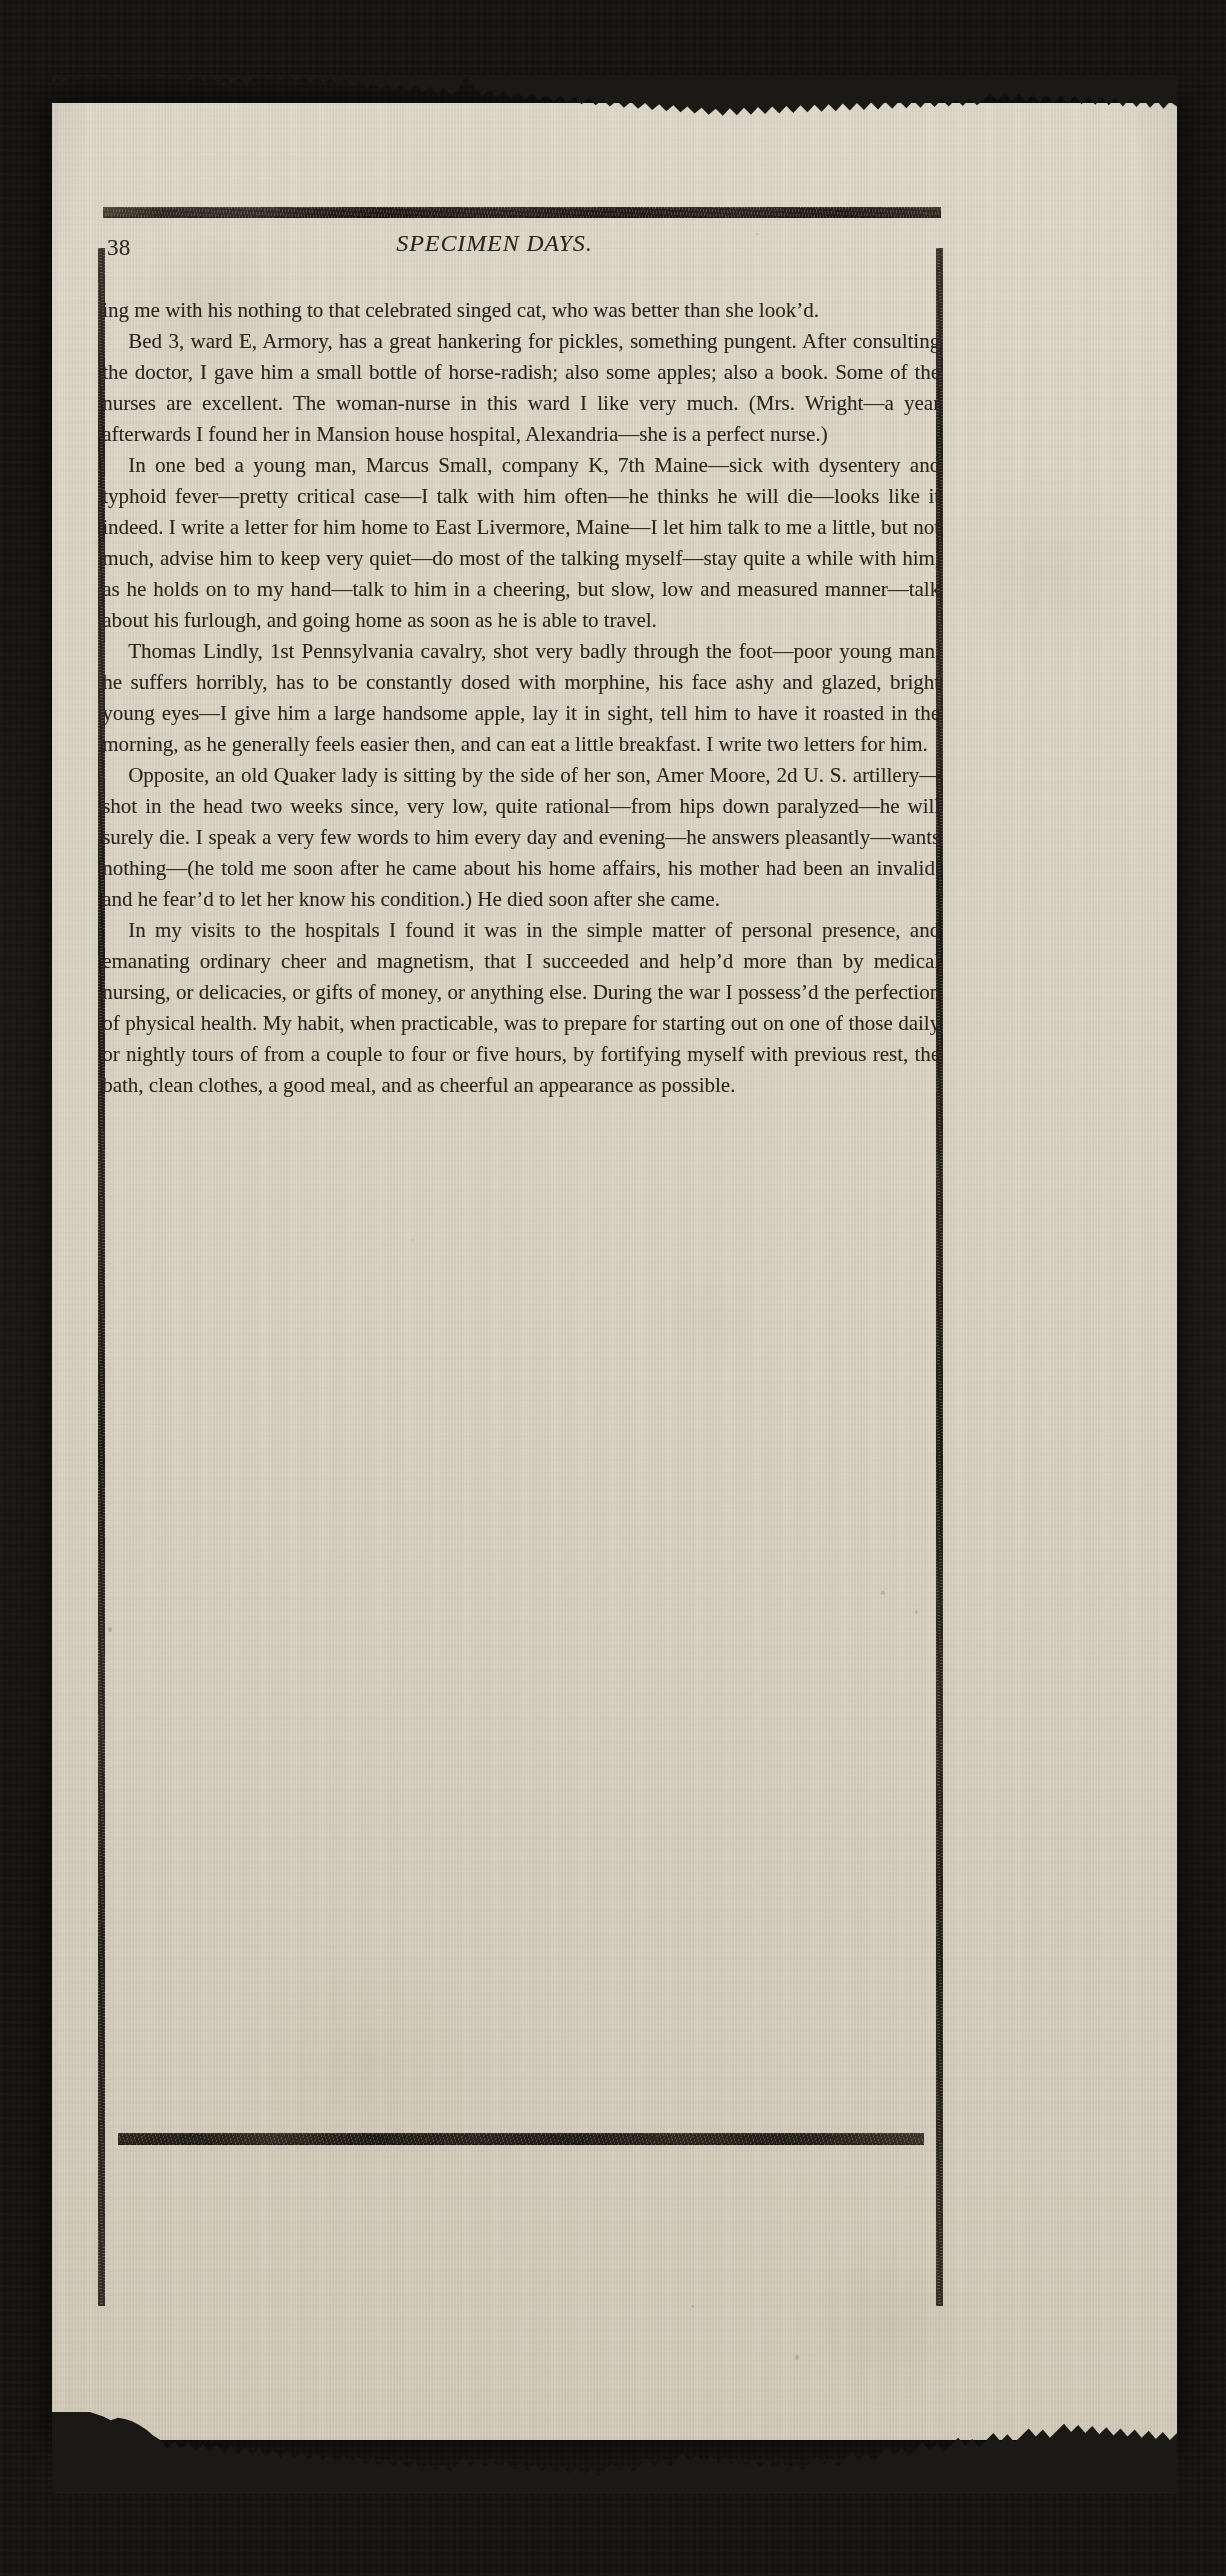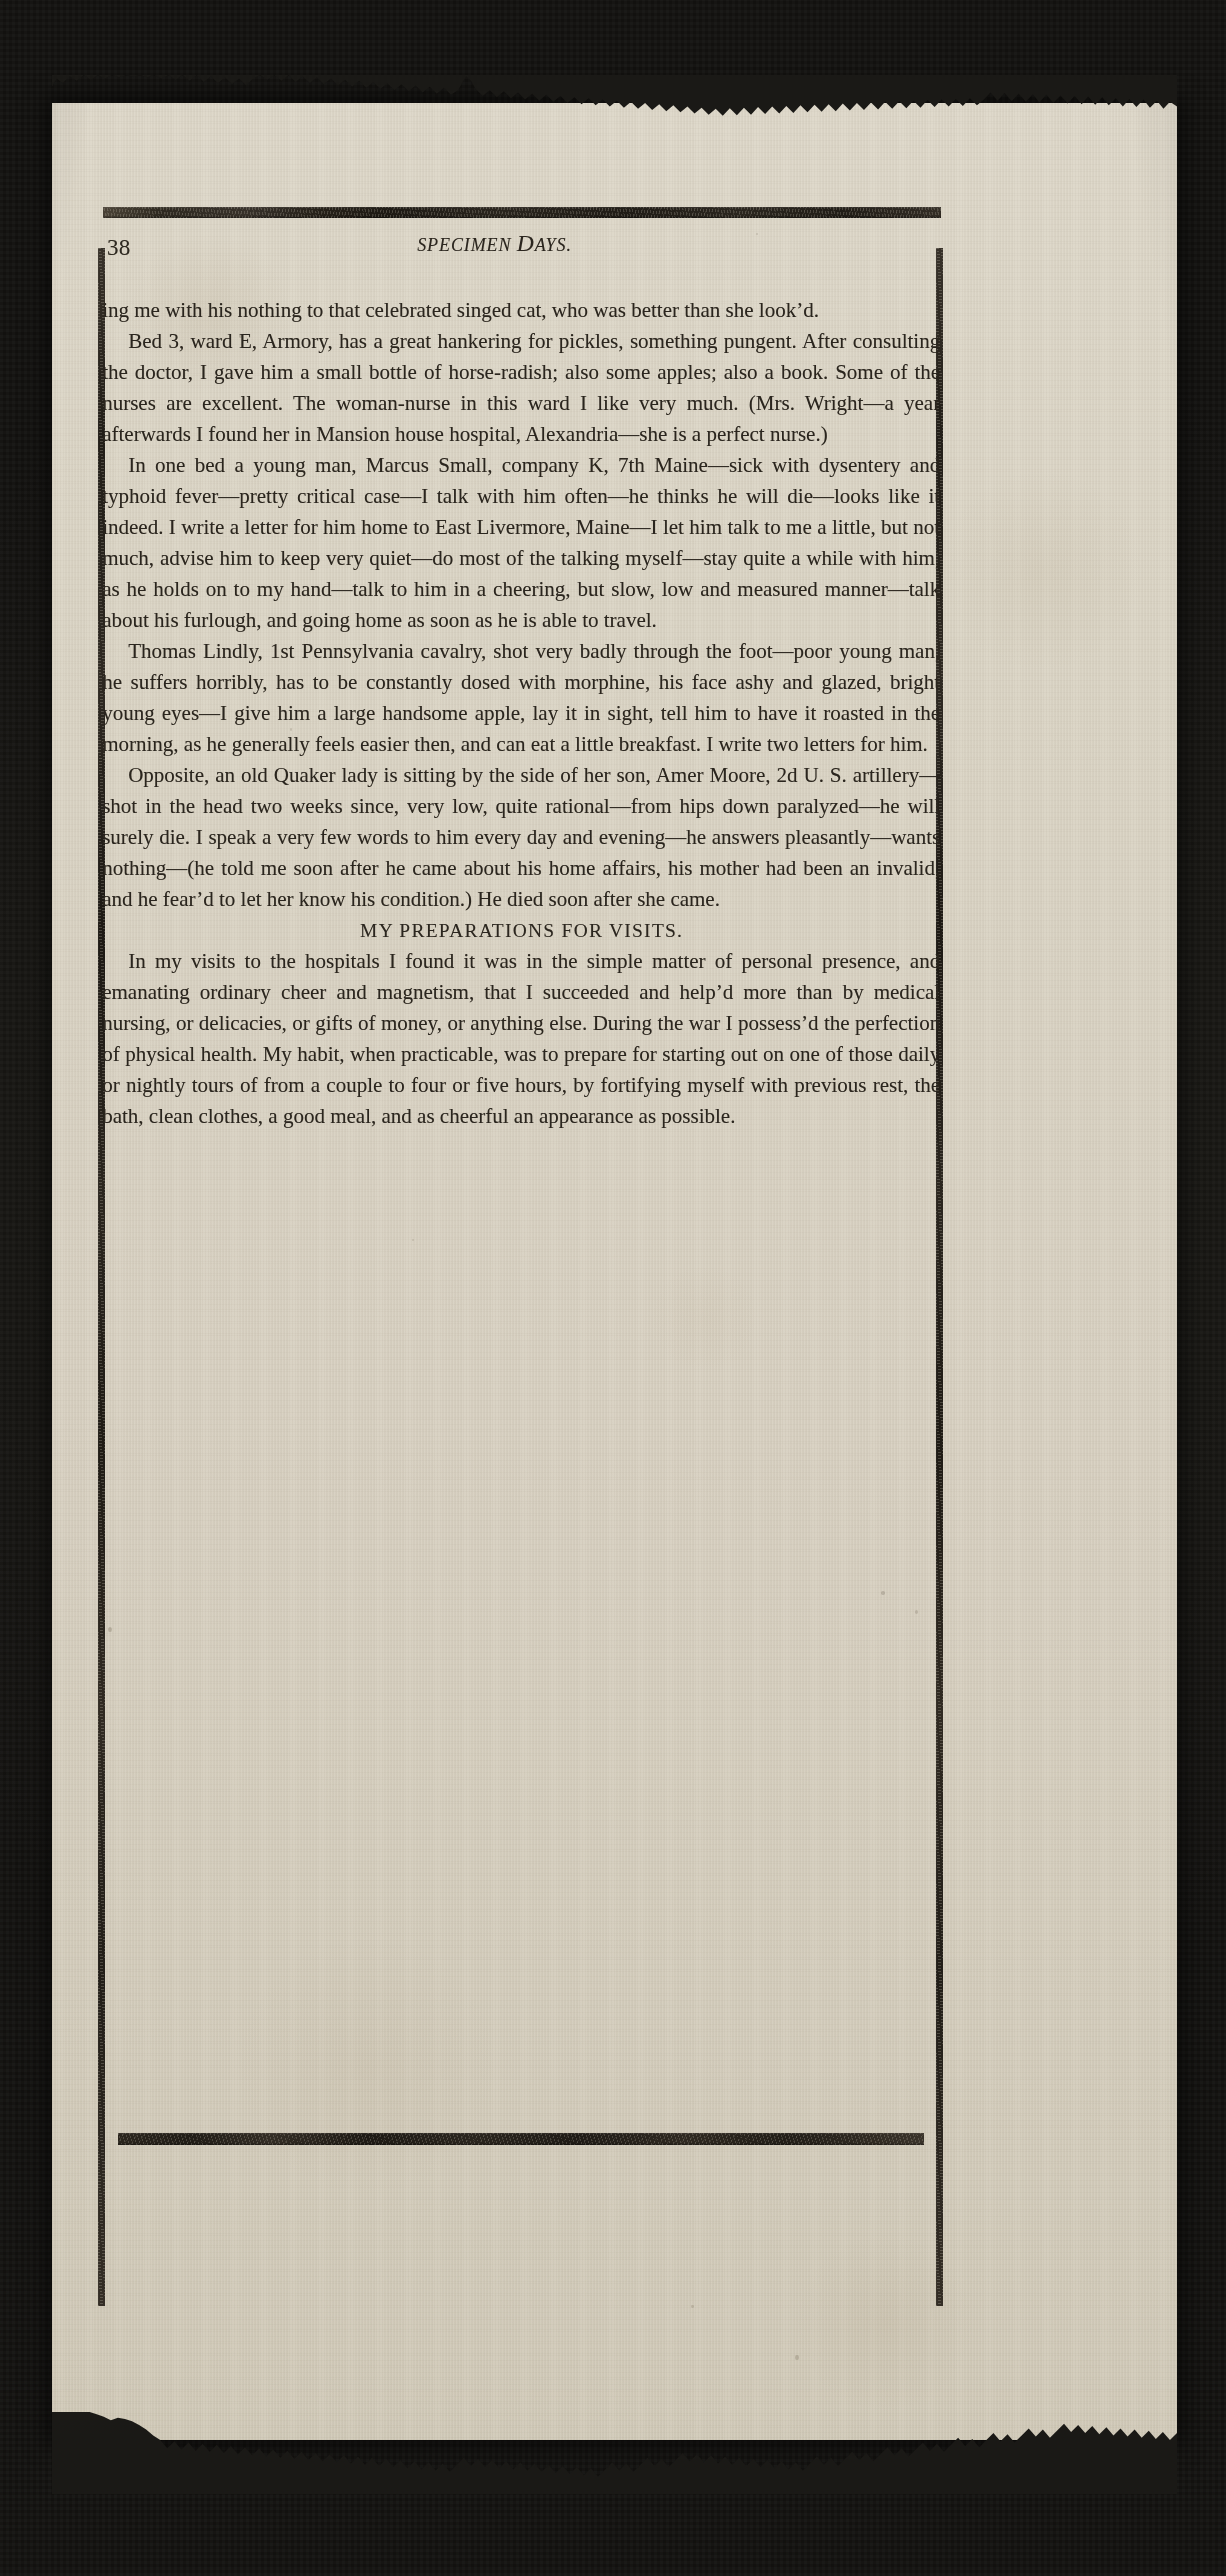--- a/index.html
+++ b/index.html
@@ -195,21 +195,21 @@
     left: 0; right: 0;
     top: 4.7px;
     text-align: center;
     font-style: italic;
     font-size: 23.5px;
     letter-spacing: 0.9px;
     color: #2b261f;
     text-indent: -49px;
   }
   #running-head .cap { font-size: 23.5px; }
-  #running-head .sc  { font-size: 18px; }
+  #running-head .sc  { font-size: 24px; }
 
   
   #bodycopy {
     margin-top: 26px;
     padding-left: 1.2px;
     padding-right: 0px;
     width: 838px;
     font-size: 21px;
     line-height: 31px;
     color: #2a251e;
@@ -285,21 +285,20 @@
         <div id="running-head"><span class="sc">SPECIMEN </span><span class="cap">D</span><span class="sc">AYS.</span></div>
       </div>
 
       <div id="bodycopy">
         <p class="runon">ing me with his nothing to that celebrated singed cat, who was better than she look’d.</p>
         <p>Bed 3, ward E, Armory, has a great hankering for pickles, something pungent.  After consulting the doctor, I gave him a small bottle of horse-radish; also some apples; also a book.  Some of the nurses are excellent.  The woman-nurse in this ward I like very much.  (Mrs. Wright—a year afterwards I found her in Mansion house hospital, Alexandria—she is a perfect nurse.)</p>
         <p>In one bed a young man, Marcus Small, company K, 7th Maine—sick with dysentery and typhoid fever—pretty critical case—I talk with him often—he thinks he will die—looks like it indeed.  I write a letter for him home to East Livermore, Maine—I let him talk to me a little, but not much, advise him to keep very quiet—do most of the talking myself—stay quite a while with him, as he holds on to my hand—talk to him in a cheering, but slow, low and measured manner—talk about his furlough, and going home as soon as he is able to travel.</p>
         <p>Thomas Lindly, 1st Pennsylvania cavalry, shot very badly through the foot—poor young man, he suffers horribly, has to be constantly dosed with morphine, his face ashy and glazed, bright young eyes—I give him a large handsome apple, lay it in sight, tell him to have it roasted in the morning, as he generally feels easier then, and can eat a little breakfast.  I write two letters for him.</p>
         <p>Opposite, an old Quaker lady is sitting by the side of her son, Amer Moore, 2d U. S. artillery—shot in the head two weeks since, very low, quite rational—from hips down paralyzed—he will surely die.  I speak a very few words to him every day and evening—he answers pleasantly—wants nothing—(he told me soon after he came about his home affairs, his mother had been an invalid, and he fear’d to let her know his condition.)  He died soon after she came.</p>
 
-        <p id="section-heading">MY PREPARATIONS FOR VISITS.</p>
 
         <p>In my visits to the hospitals I found it was in the simple matter of personal presence, and emanating ordinary cheer and magnetism, that I succeeded and help’d more than by medical nursing, or delicacies, or gifts of money, or anything else.  During the war I possess’d the perfection of physical health.  My habit, when practicable, was to prepare for starting out on one of those daily or nightly tours of from a couple to four or five hours, by fortifying myself with previous rest, the bath, clean clothes, a good meal, and as cheerful an appearance as possible.</p>
       </div>
     </div>
 
     <div id="rule-bottom"></div>
   </div>
 
   <div class="deckle" id="deckle-top">
     <svg viewBox="0 0 1912 96" preserveAspectRatio="none">

